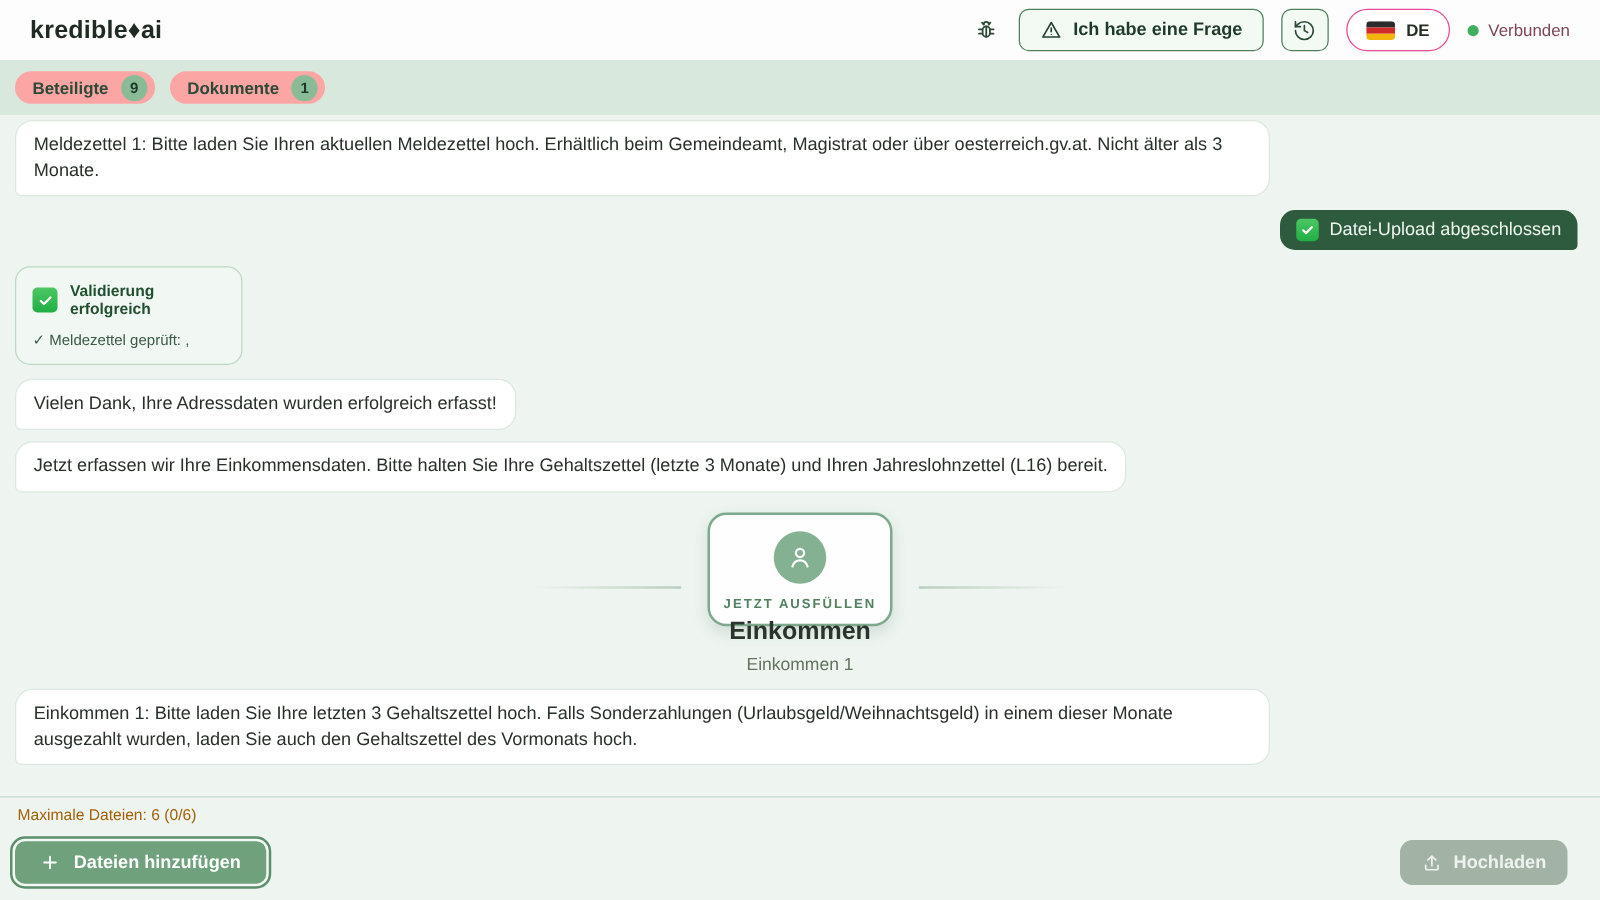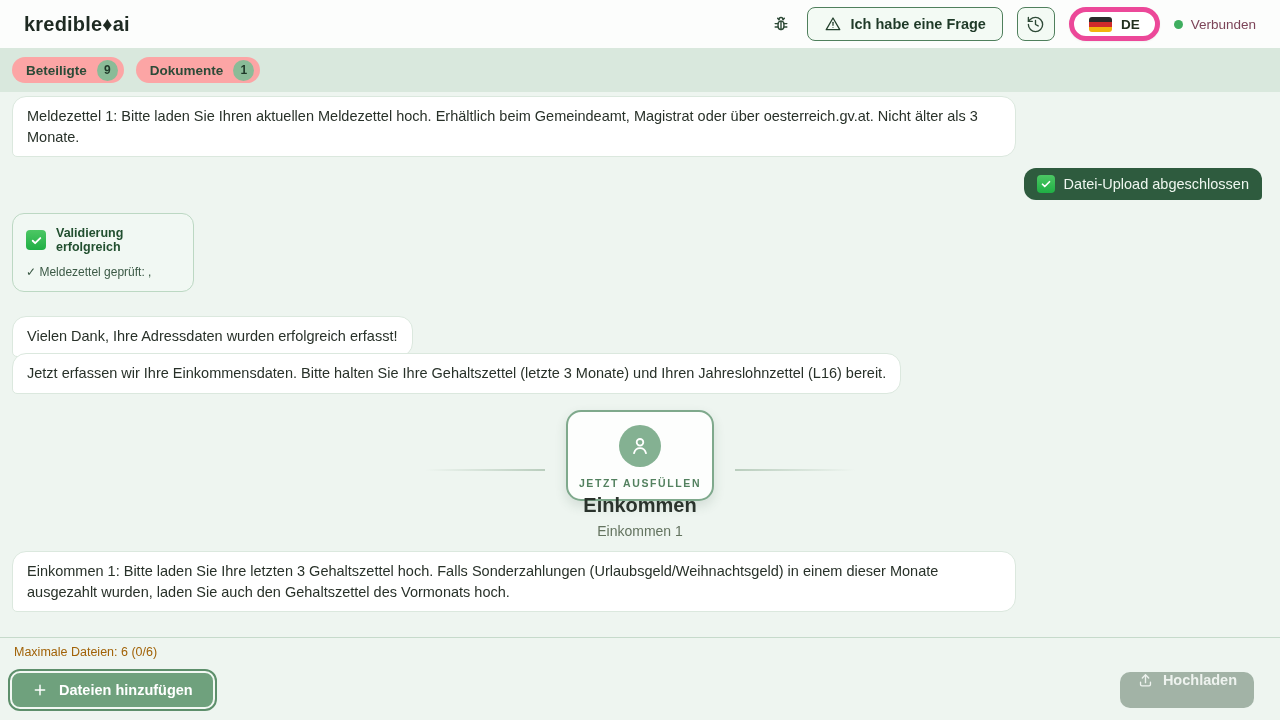--- a/index.html
+++ b/index.html
@@ -12,21 +12,21 @@
   .header { position:absolute; top:0; left:0; width:1280px; height:48px; background:#fcfdfc;
             display:flex; align-items:center; justify-content:space-between; padding:0 24px; }
   .logo { font-size:20px; font-weight:800; color:#1e2a22; letter-spacing:.2px; }
   .header-right { display:flex; align-items:center; gap:14px; }
   .icon-plain { display:flex; align-items:center; justify-content:center; width:24px; height:24px; cursor:pointer; background:none; border:none; }
   .outline-btn { display:flex; align-items:center; gap:9px; height:34px; padding:0 16px;
                  background:#f3faf4; border:1.6px solid #4f7f5c; border-radius:8px;
                  color:#1f3a28; font-size:14.5px; font-weight:600; font-family:inherit; cursor:pointer; }
   .outline-btn.square { width:38px; padding:0; justify-content:center; }
   .lang-pill { display:flex; align-items:center; gap:9px; height:34px; padding:0 15px;
-               background:#ffffff; border:5px solid #ec4899; border-radius:999px;
+               background:#ffffff; border:1px solid #ec4899; border-radius:999px;
                font-size:13.5px; font-weight:700; color:#22301f; font-family:inherit; cursor:pointer;
                box-shadow:0 1px 2px rgba(30,60,40,.06); }
   .flag { width:23px; height:15px; border-radius:3px; overflow:hidden; display:flex; flex-direction:column; }
   .flag i { flex:1; display:block; }
   .flag i:nth-child(1){ background:#2b2b2b; }
   .flag i:nth-child(2){ background:#d02b2b; }
   .flag i:nth-child(3){ background:#f2b50e; }
   .status { display:flex; align-items:center; gap:8px; font-size:13.5px; color:#7c4458; }
   .dot { width:9px; height:9px; border-radius:50%; background:#3fae5f; }
 
@@ -36,21 +36,21 @@
   .tab { display:flex; align-items:center; gap:10px; height:26px; padding:0 6px 0 14px;
          background:#fca5a5; border-radius:999px; font-size:13.5px; font-weight:700; color:#2c4a37; cursor:pointer; }
   .tab .count { min-width:21px; height:21px; padding:0 2px; border-radius:999px; background:#8abb97;
                 color:#1e3828; font-size:12px; font-weight:700; display:flex; align-items:center; justify-content:center; }
 
   
   .bubble { position:absolute; left:12px; background:#ffffff; border:1px solid #dbe8de;
             border-radius:14px 14px 14px 5px; padding:9px 14px; font-size:14.5px; line-height:1.42;
             color:#283129; width:max-content; max-width:1004px; }
   .b1 { top:96px; }
-  .b2 { top:316px; }
+  .b2 { top:303px; }
   .b3 { top:353px; }
   .b4 { top:551px; }
 
   .user-badge { position:absolute; right:18px; top:168px; background:#2e5b3e; color:#eef6ef;
                 border-radius:12px 12px 4px 12px; padding:7px 13px; display:flex; align-items:center;
                 gap:9px; font-size:14.5px; }
 
   .check-sq { display:inline-flex; align-items:center; justify-content:center; border-radius:4px;
               background:linear-gradient(180deg,#4cc764,#1faf44); flex:0 0 auto; }
   .check-sq.sm { width:18px; height:18px; }
@@ -77,21 +77,21 @@
 
   
   .divider { position:absolute; top:637px; left:0; width:1280px; height:1px; background:#c6dacb; }
   .max-files { position:absolute; left:14px; top:645px; font-size:12.5px; color:#a16207; }
   .add-btn { position:absolute; left:10px; top:671px; height:38px; padding:0 20px;
              background:#6fa17d; color:#ffffff; border:2px solid #f2f8f3; outline:2px solid #5d8f6b;
              border-radius:10px; display:flex; align-items:center; gap:11px; font-size:14.5px;
              font-weight:600; font-family:inherit; cursor:pointer; }
   .upload-btn { position:absolute; right:26px; top:672px; height:36px; padding:0 17px;
                 background:#a2b3a6; color:#eef3ef; border:none; border-radius:10px;
-                display:flex; gap:9px; font-size:14.5px; font-weight:600;
+                display:flex; align-items:center; gap:9px; font-size:14.5px; font-weight:600;
                 font-family:inherit; cursor:default; }
 </style>
 </head>
 <body>
 
 <div class="app">
 
   <header class="header">
     <div class="logo">kredible♦ai</div>
     <div class="header-right">

